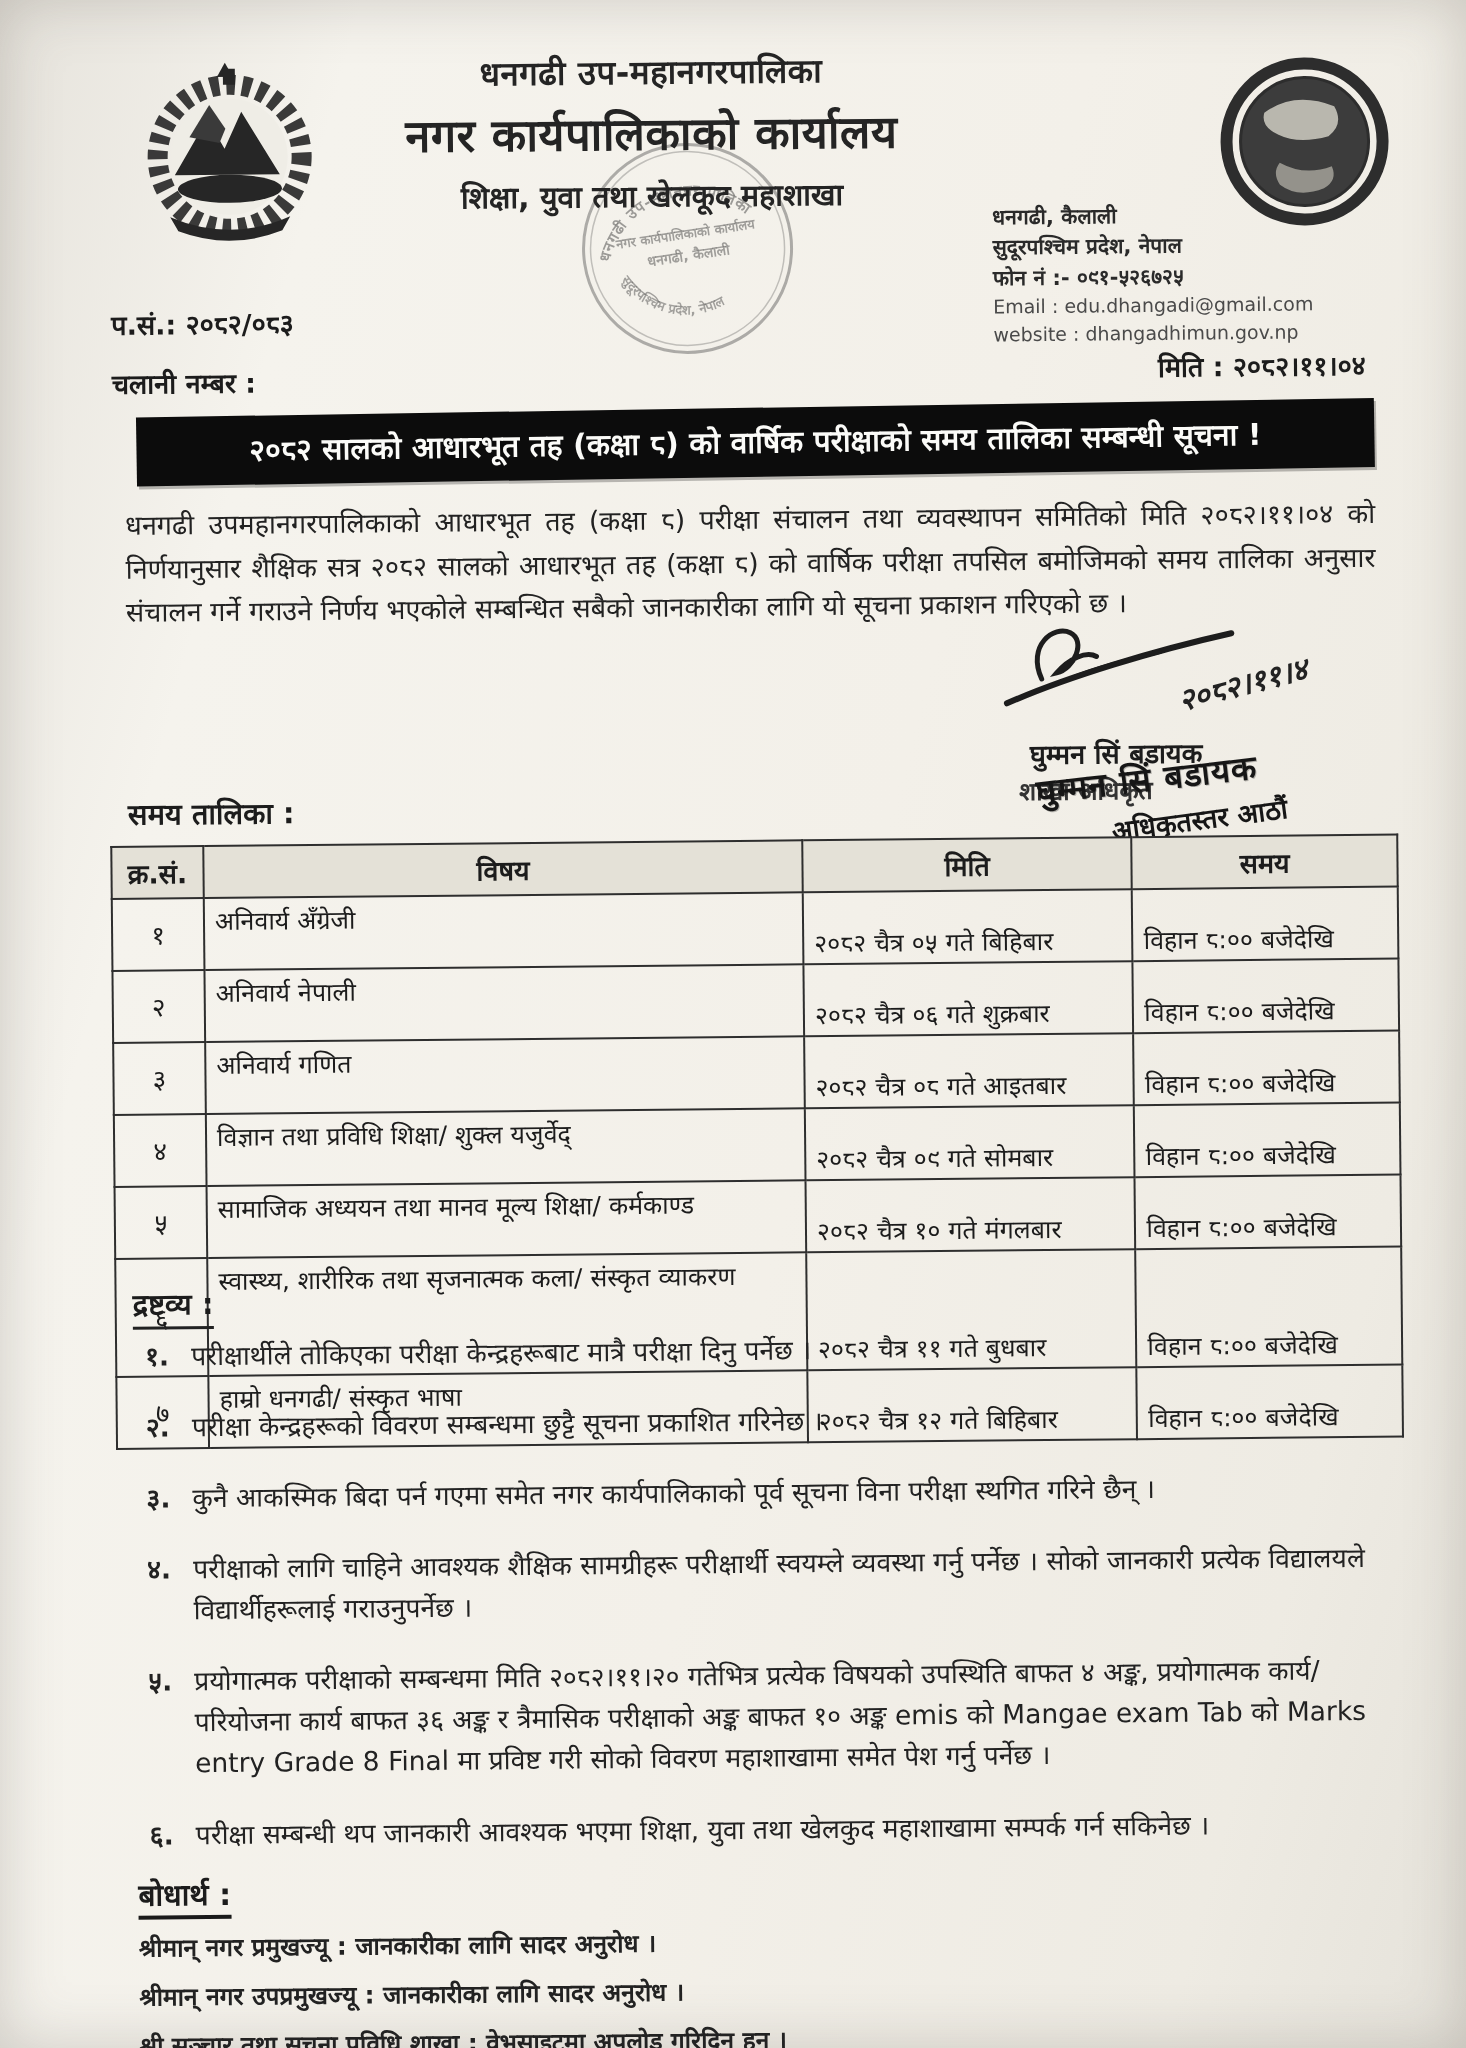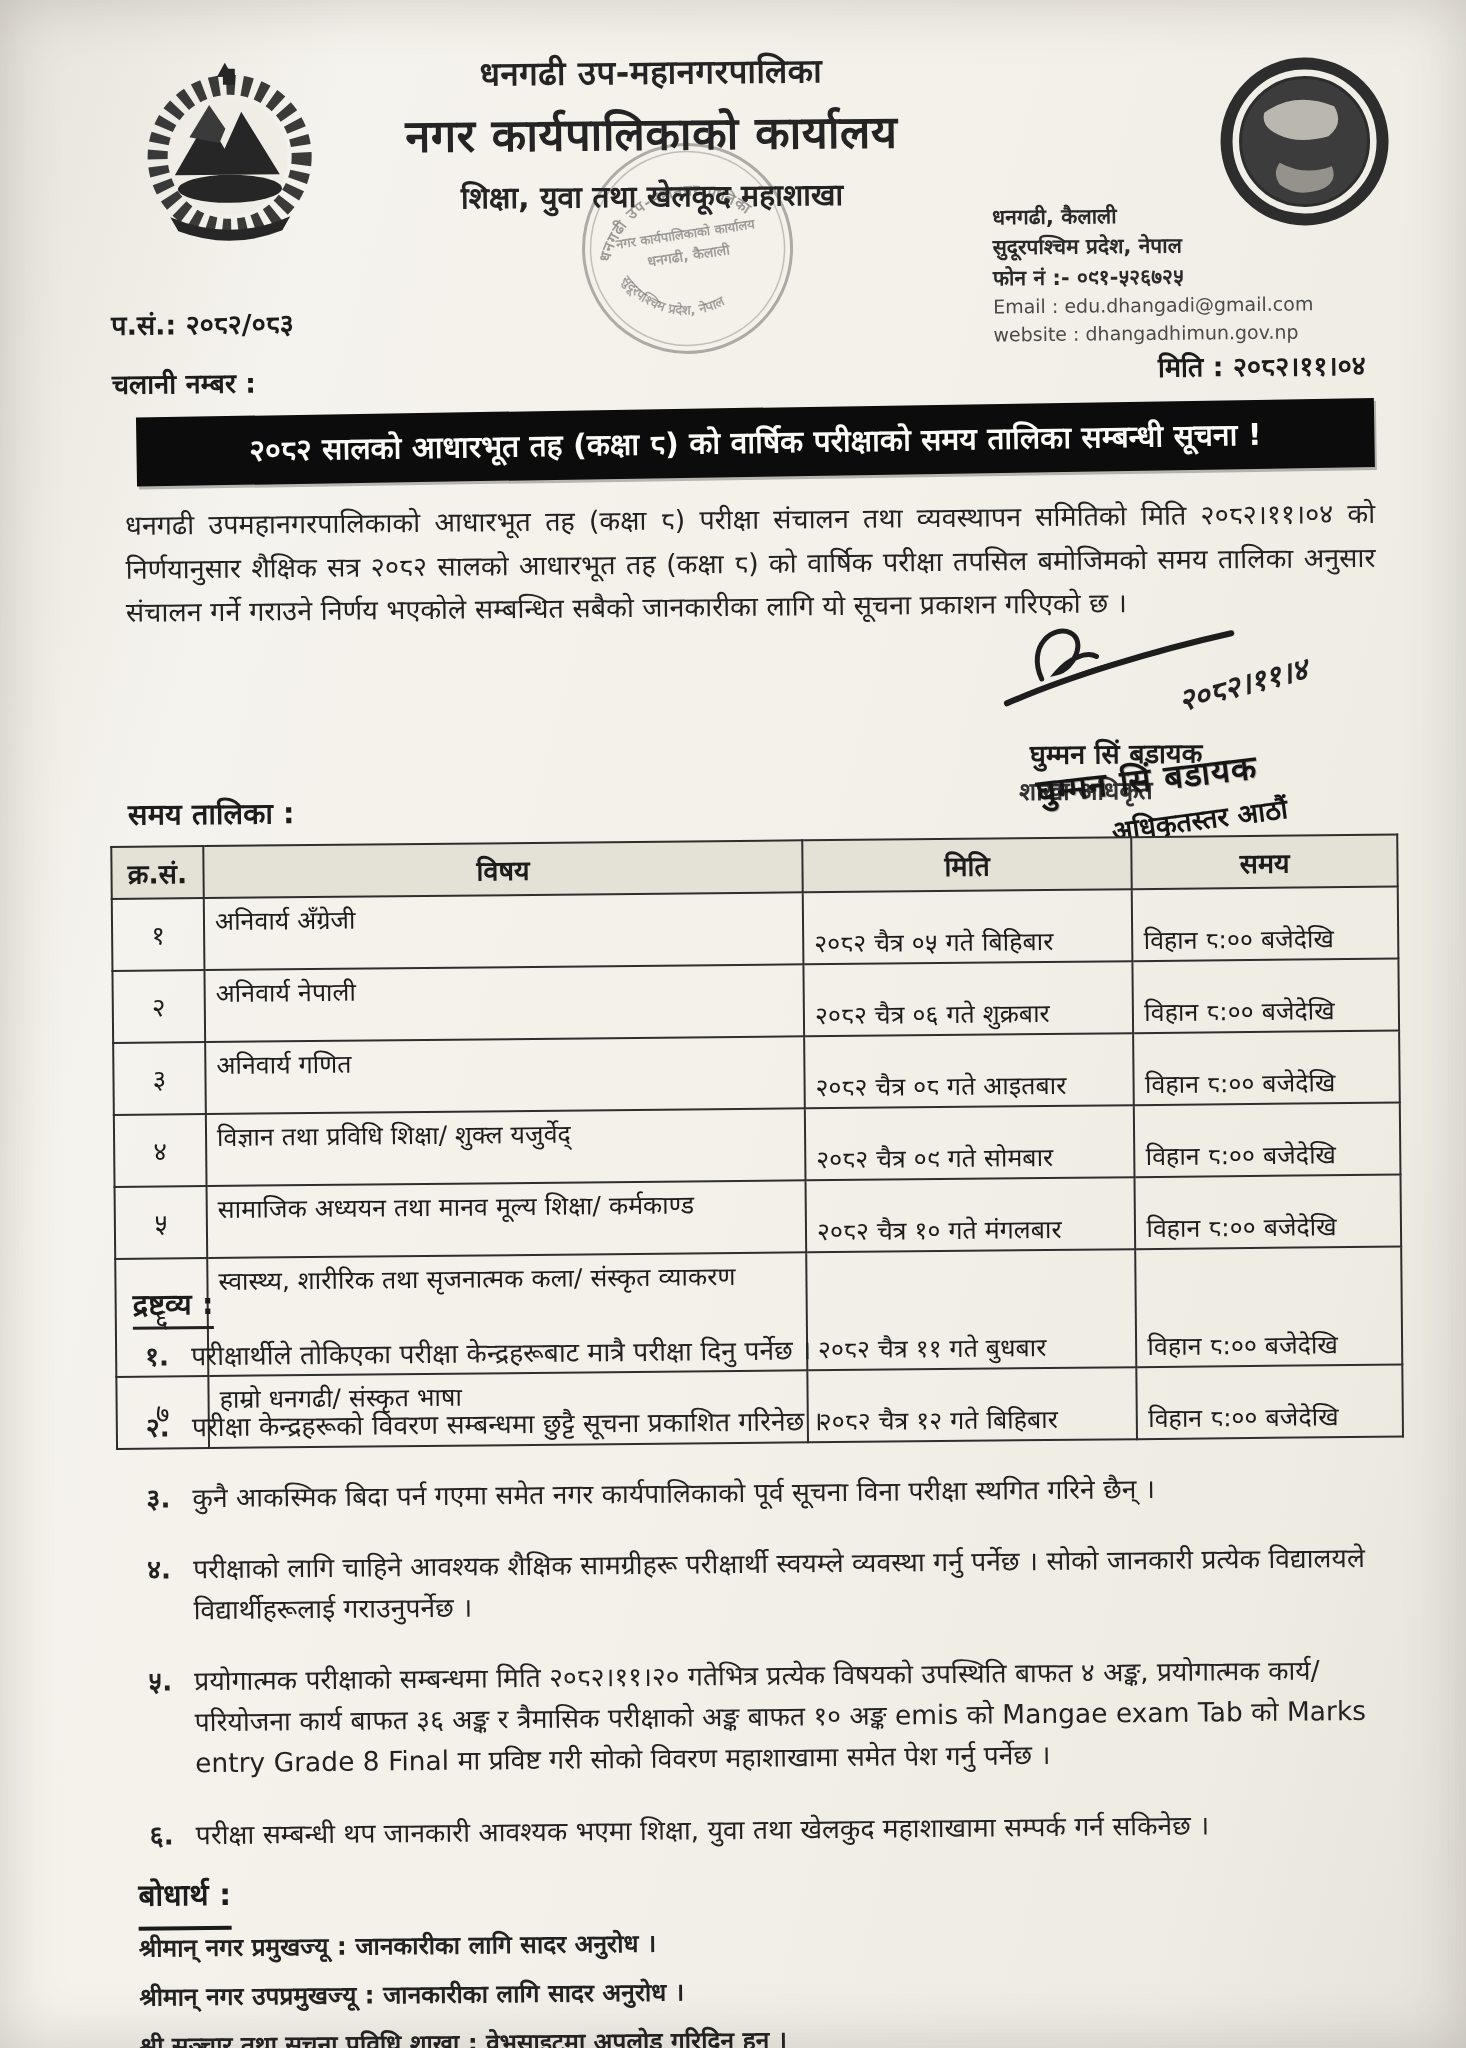--- a/index.html
+++ b/index.html
@@ -74,21 +74,21 @@
   tr.r { height:72px; }
   tr.r-tall { height:118px; }
 
   
   .notes-head { position:absolute; left:130px; top:1278px; font-size:29px; font-weight:bold; border-bottom:3.5px solid #222; padding-bottom:4px; }
   .notes { position:absolute; left:142px; top:1330px; width:1240px; }
   .note { display:flex; margin-bottom:30px; font-size:26.5px; line-height:1.55; color:#222; }
   .note .n { width:46px; flex:0 0 46px; font-weight:bold; }
 
   
-  .bodh-head { position:absolute; left:130px; top:1868px; font-size:30px; font-weight:900; border-bottom:4px solid #1a1a1a; padding-bottom:12px; }
+  .bodh-head { position:absolute; left:130px; top:1868px; font-size:30px; font-weight:900; border-bottom:4px solid #1a1a1a; padding-bottom:1px; }
   .bodh { position:absolute; left:130px; top:1925px; width:1200px; }
   .bodh-line { font-size:24.5px; font-weight:bold; margin-bottom:16px; color:#222; }
 
   .ink { color:#242424; }
 </style>
 </head>
 <body>
 
 <div class="page">
   <div class="sheet">

